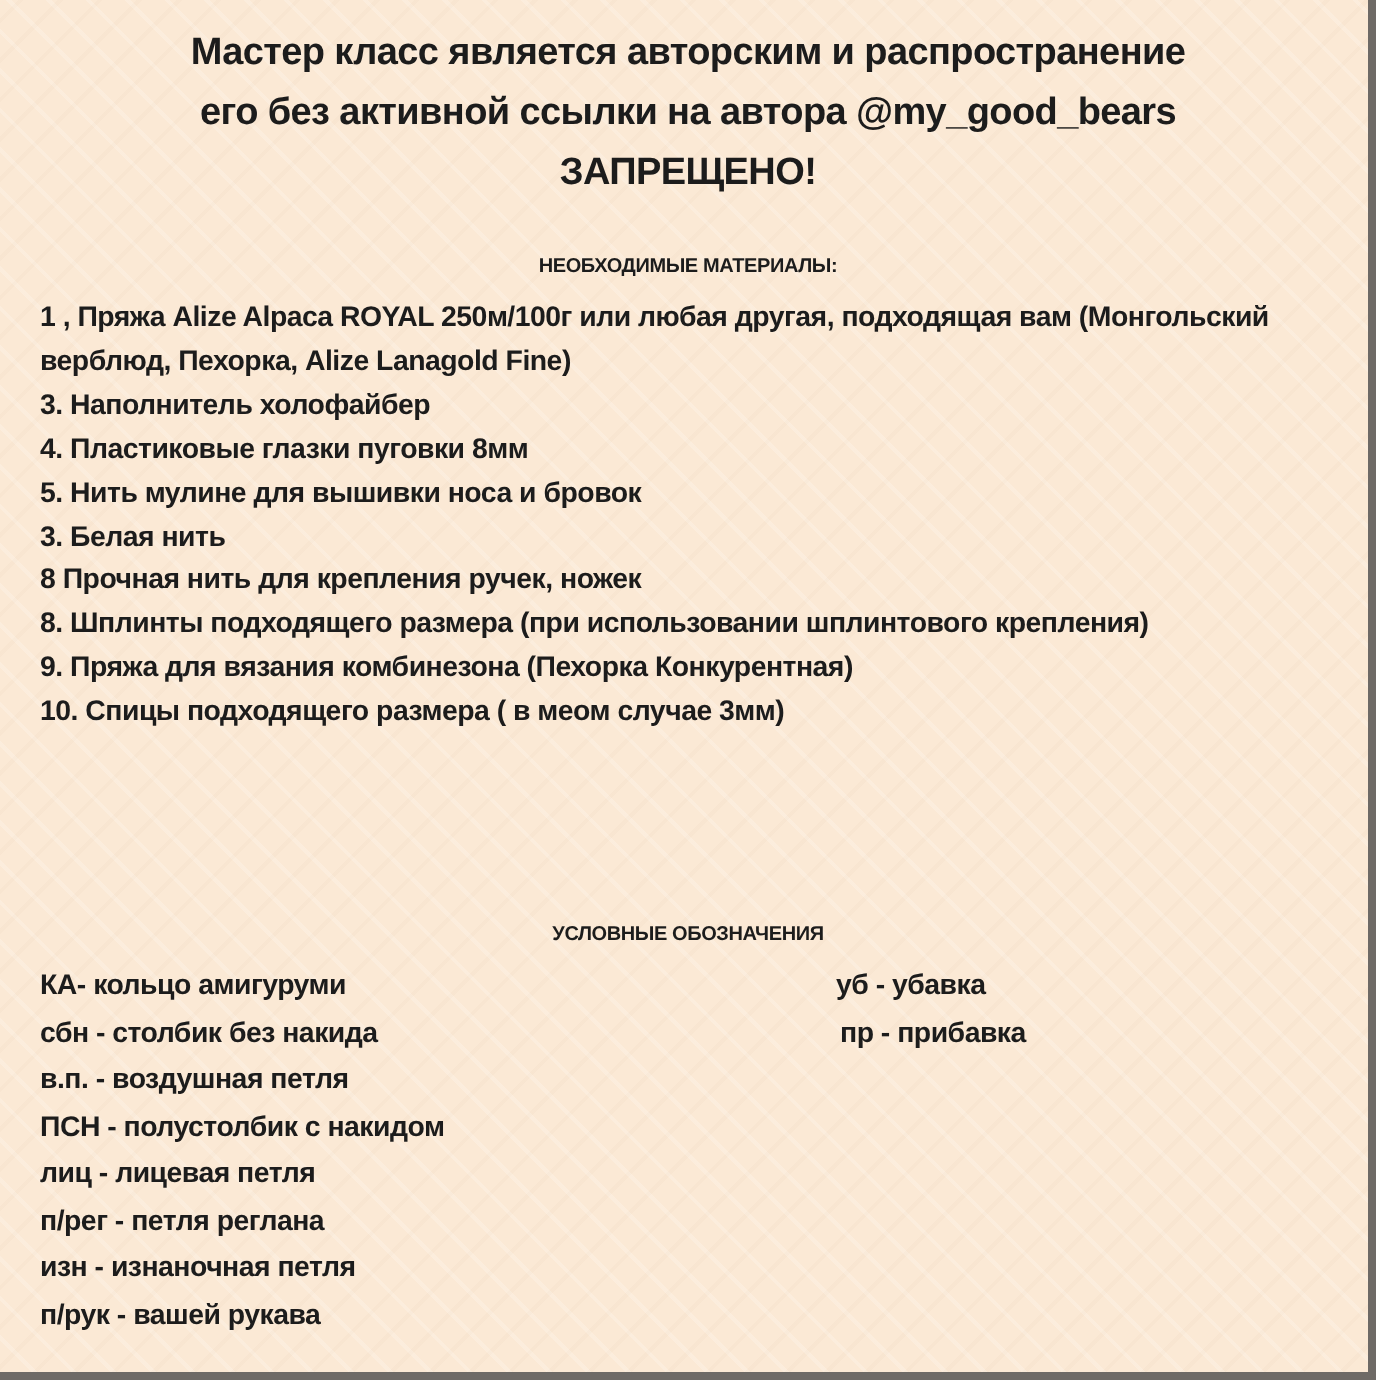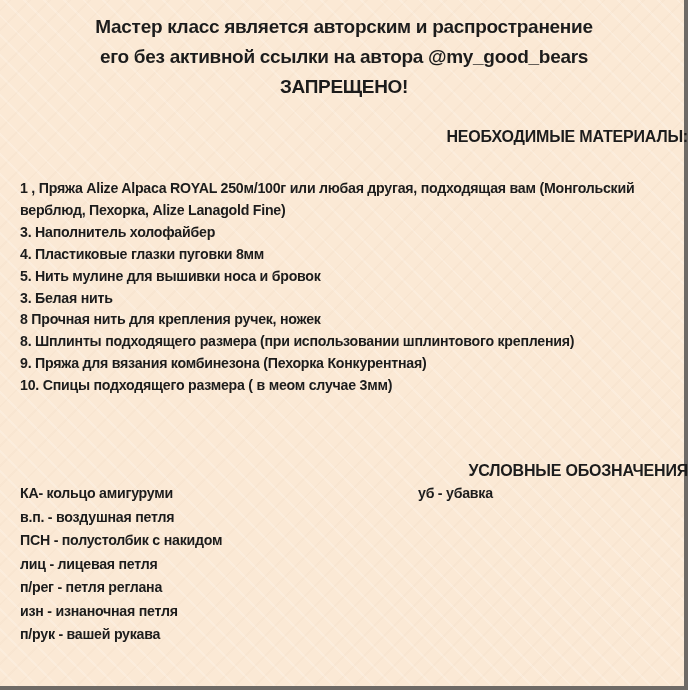--- a/index.html
+++ b/index.html
@@ -36,37 +36,37 @@
       font-weight: bold;
       font-size: 19px;
       line-height: 30px;
       letter-spacing: -0.3px;
     }
     .header div { white-space: nowrap; }
     .section-title {
       position: absolute;
       left: 0;
       width: 688px;
-      text-align: right;
+      text-align: center;
       font-weight: bold;
-      font-size: 16px;
+      font-size: 10px;
       letter-spacing: -0.2px;
     }
     .materials-title { top: 128px; }
     .legend-title { top: 462px; }
     .list {
       position: absolute;
       left: 20px;
       width: 650px;
       font-weight: bold;
       font-size: 14.2px;
       letter-spacing: -0.25px;
       line-height: 21.9px;
     }
-    .materials { top: 149px; margin-top: 29px; }
+    .materials { top: 149px; }
     .list-item { white-space: normal; }
     .legend {
       position: absolute;
       left: 20px;
       top: 482px;
       width: 650px;
       font-weight: bold;
       font-size: 14.2px;
       letter-spacing: -0.25px;
       line-height: 23.5px;
@@ -106,20 +106,24 @@
   </div>
 
   <div class="section-title legend-title">УСЛОВНЫЕ ОБОЗНАЧЕНИЯ</div>
 
   <div class="legend">
     <div class="legend-row">
       <span>КА- кольцо амигуруми</span>
       <span class="legend-right">уб - убавка</span>
     </div>
     <div class="legend-row">
+      <span>сбн - столбик без накида</span>
+      <span class="legend-right r2">пр - прибавка</span>
+    </div>
+    <div class="legend-row">
       <span>в.п. - воздушная петля</span>
     </div>
     <div class="legend-row">
       <span>ПСН - полустолбик с накидом</span>
     </div>
     <div class="legend-row">
       <span>лиц - лицевая петля</span>
     </div>
     <div class="legend-row">
       <span>п/рег - петля реглана</span>

